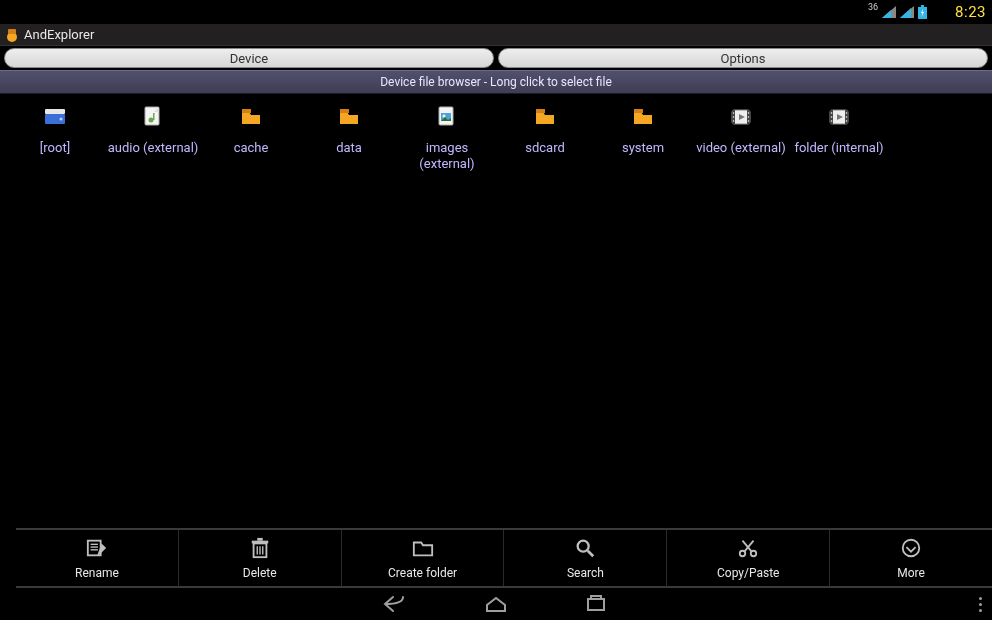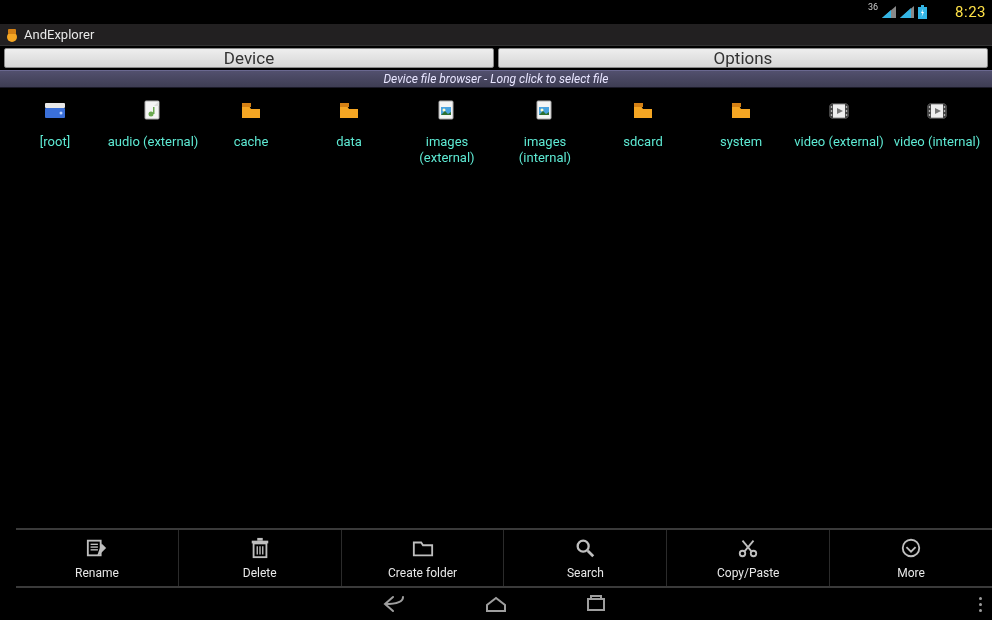--- a/index.html
+++ b/index.html
@@ -49,50 +49,49 @@
     display:flex;
     gap:4px;
     padding:2px 4px;
     background:#000;
   }
   .tab-btn {
     flex:1;
     height:20px;
     background: linear-gradient(#eeeeee,#d6d6d6);
     border:1px solid #888;
-    border-radius:2px;
+    border-radius:10px;
     color:#333;
-    font-size:17px;
+    font-size:13px;
     display:flex;
     align-items:center;
     justify-content:center;
     cursor:pointer;
   }
 
   
   .banner {
-    height:18px;
+    height:24px;
     background: linear-gradient(#52506e,#3e3d53);
     border-top:1px solid #6a6890;
     border-bottom:1px solid #1b1a28;
     color:#e8e5ff;
     font-size:12px;
     display:flex;
     align-items:center;
     justify-content:center;
-    font-style:italic;
   }
 
   
   .grid {
     display:grid;
     grid-template-columns: repeat(10, 1fr);
     gap: 0;
     padding: 12px 6px 0 6px;
-    color:#5eead4;
+    color:#c4b5fd;
   }
   .item {
     display:flex;
     flex-direction:column;
     align-items:center;
     font-size:13px;
     text-align:center;
     line-height:1.25;
     cursor:pointer;
     padding-bottom:10px;
@@ -235,31 +234,20 @@
     <div class="item">
       <div class="ic">
         <svg width="20" height="22" viewBox="0 0 20 22">
           <rect x="2" y="1" width="14" height="18" rx="1" fill="#f4f4f4" stroke="#aaa"></rect>
           <rect x="4" y="7" width="10" height="8" fill="#4aa3df"></rect>
           <circle cx="7" cy="10" r="1.5" fill="#fffbcc"></circle>
           <path d="M4 15 L8 11 L11 14 L14 12 L14 15 Z" fill="#2d7030"></path>
         </svg>
       </div>
       <div class="lbl">images (external)</div>
-    </div>
-    <div class="item">
-      <div class="ic">
-        <svg width="20" height="22" viewBox="0 0 20 22">
-          <rect x="2" y="1" width="14" height="18" rx="1" fill="#f4f4f4" stroke="#aaa"></rect>
-          <rect x="4" y="7" width="10" height="8" fill="#4aa3df"></rect>
-          <circle cx="7" cy="10" r="1.5" fill="#fffbcc"></circle>
-          <path d="M4 15 L8 11 L11 14 L14 12 L14 15 Z" fill="#2d7030"></path>
-        </svg>
-      </div>
-      <div class="lbl">images (internal)</div>
     </div>
     <div class="item">
       <div class="ic">
         <svg width="20" height="18" viewBox="0 0 20 18">
           <path d="M1 4 L8 4 L10 7 L19 7 L19 16 L1 16 Z" fill="#f5a623"></path>
           <rect x="1" y="1" width="9" height="4" fill="#d48014"></rect>
         </svg>
       </div>
       <div class="lbl">sdcard</div>
     </div>
@@ -297,21 +285,21 @@
           <rect x="16" y="3" width="3" height="14" fill="#444"></rect>
           <circle cx="2.5" cy="6" r="0.8" fill="#eee"></circle>
           <circle cx="2.5" cy="10" r="0.8" fill="#eee"></circle>
           <circle cx="2.5" cy="14" r="0.8" fill="#eee"></circle>
           <circle cx="17.5" cy="6" r="0.8" fill="#eee"></circle>
           <circle cx="17.5" cy="10" r="0.8" fill="#eee"></circle>
           <circle cx="17.5" cy="14" r="0.8" fill="#eee"></circle>
           <path d="M8 7 L14 10 L8 13 Z" fill="#777"></path>
         </svg>
       </div>
-      <div class="lbl">video (internal)</div>
+      <div class="lbl">folder (internal)</div>
     </div>
   </div>
 
 <div class="action-bar">
   <div class="action">
     <span><svg viewBox="0 0 24 24">
           <rect x="2" y="4" width="14" height="16" fill="none" stroke="#bfbfbf" stroke-width="2"></rect>
           <line x1="5" y1="8" x2="13" y2="8" stroke="#bfbfbf" stroke-width="1.5"></line>
           <line x1="5" y1="11" x2="13" y2="11" stroke="#bfbfbf" stroke-width="1.5"></line>
           <line x1="5" y1="14" x2="13" y2="14" stroke="#bfbfbf" stroke-width="1.5"></line>

